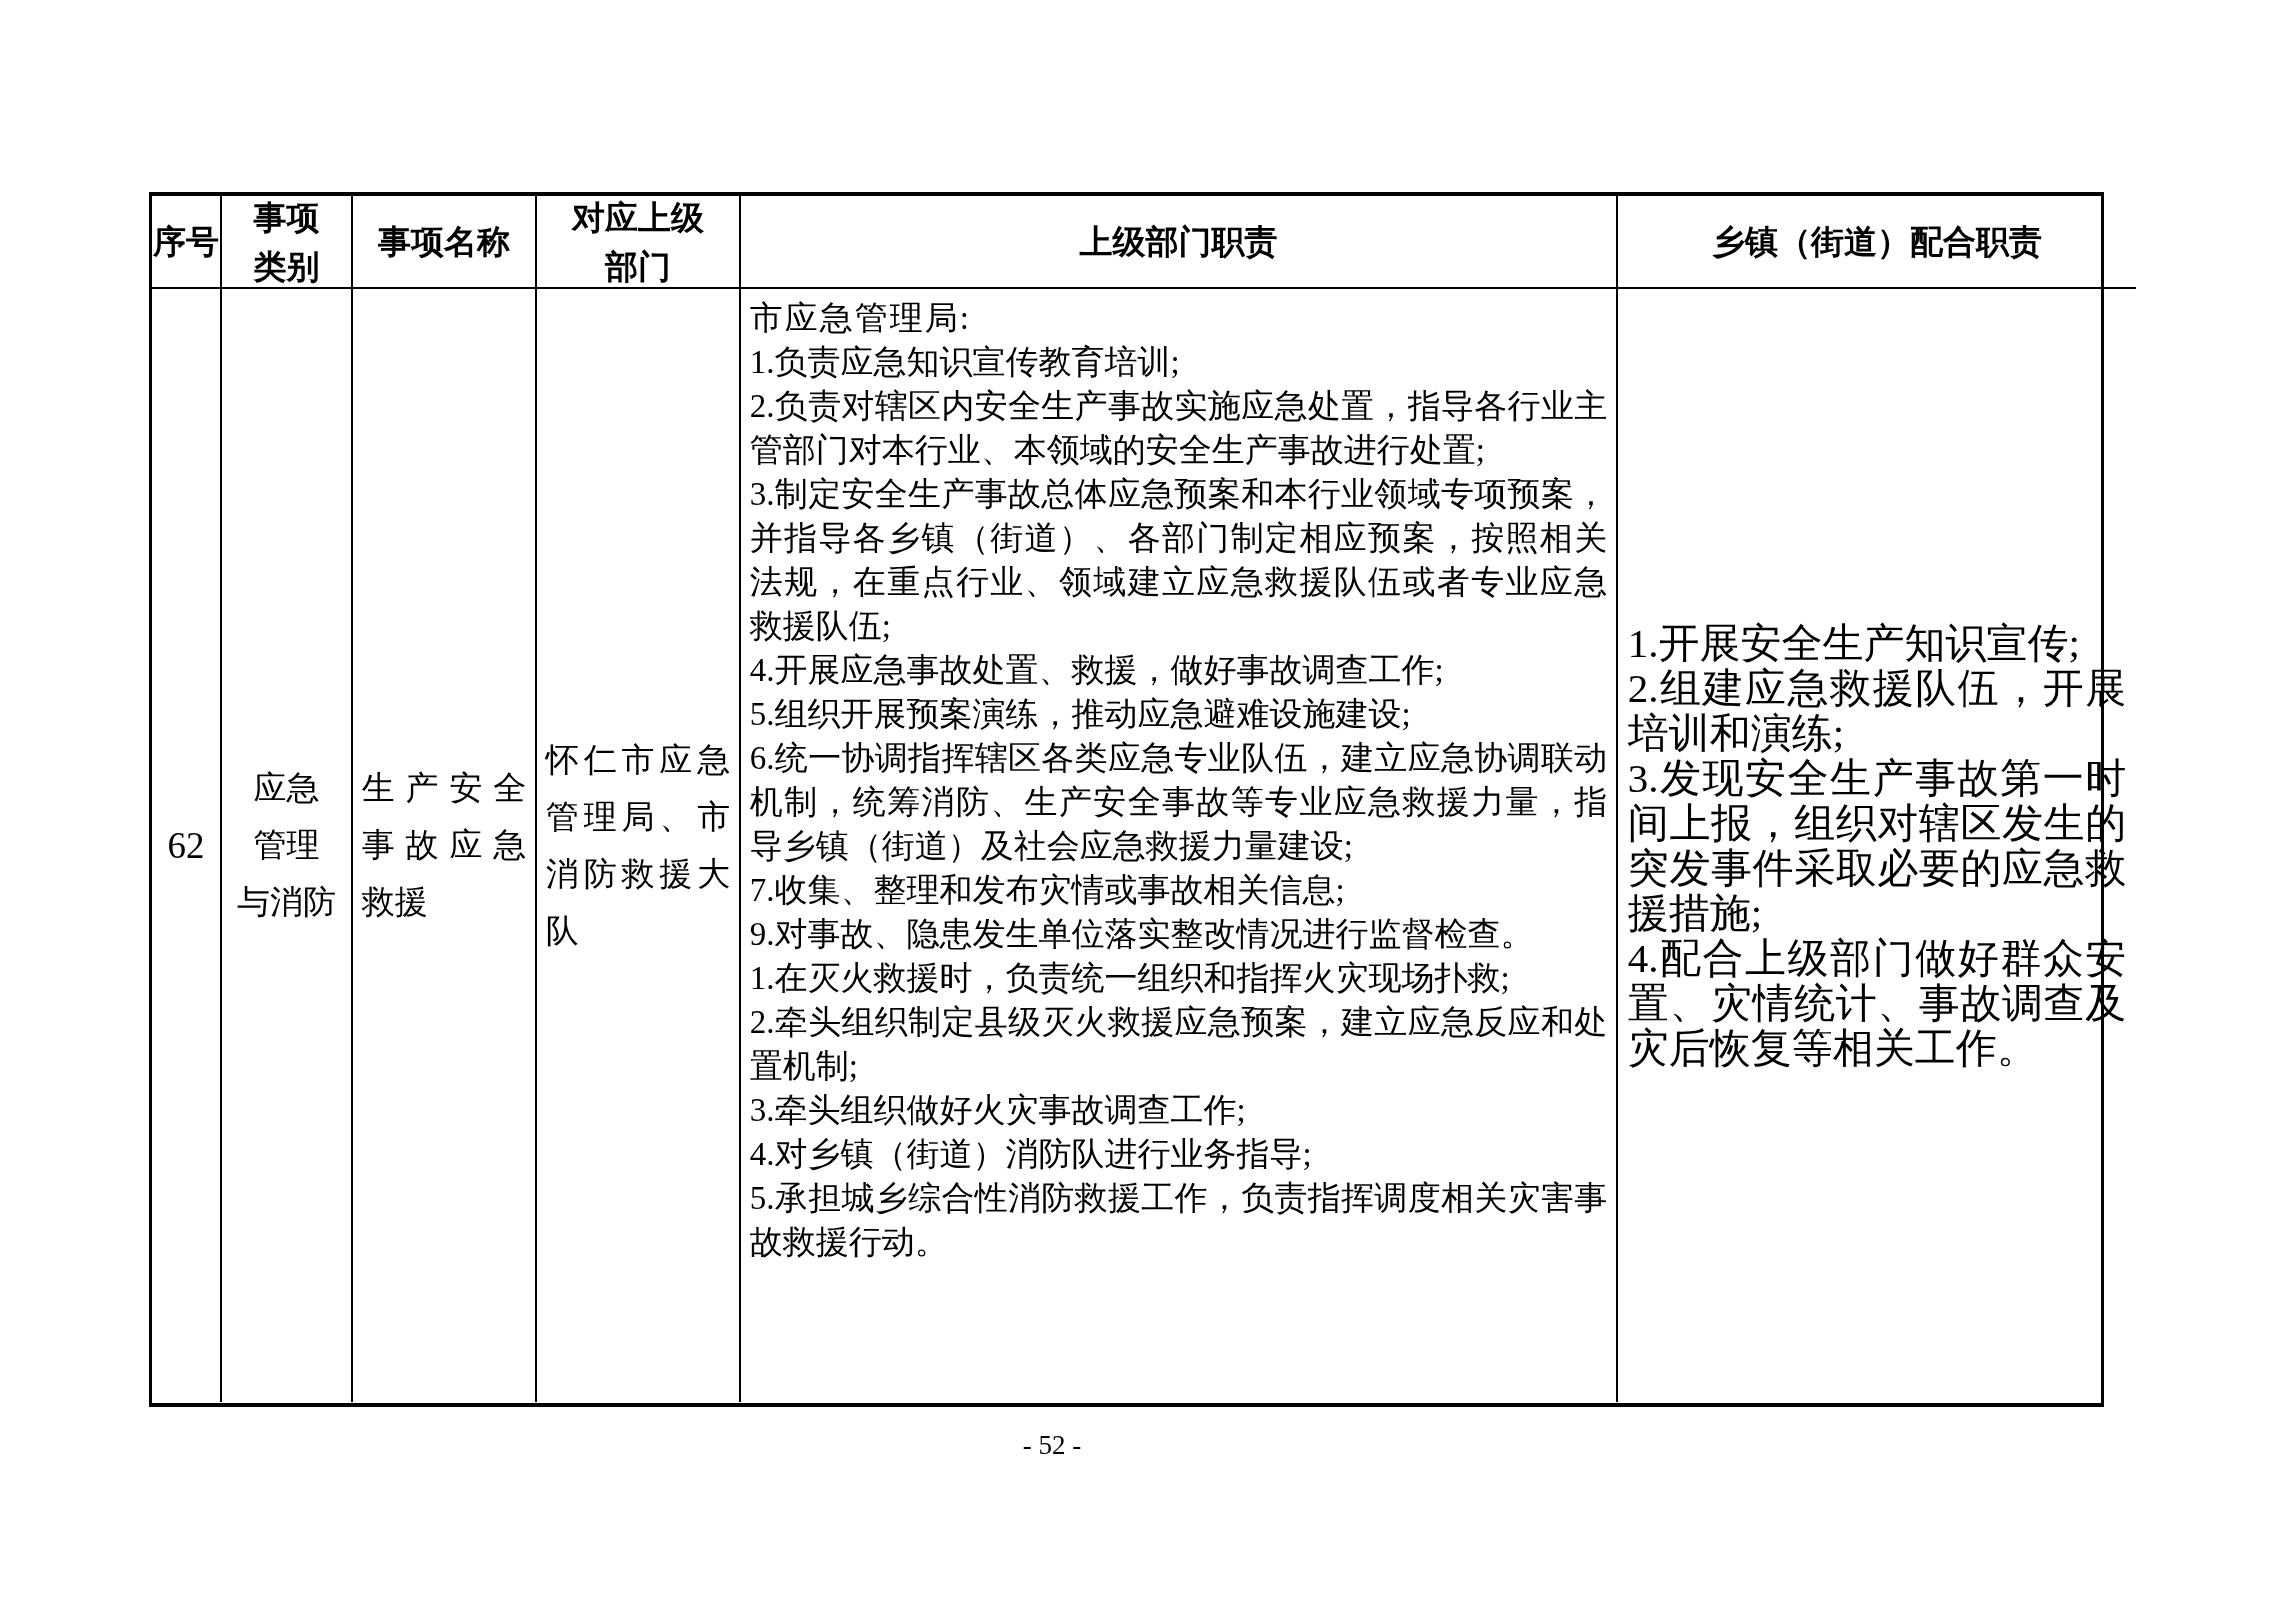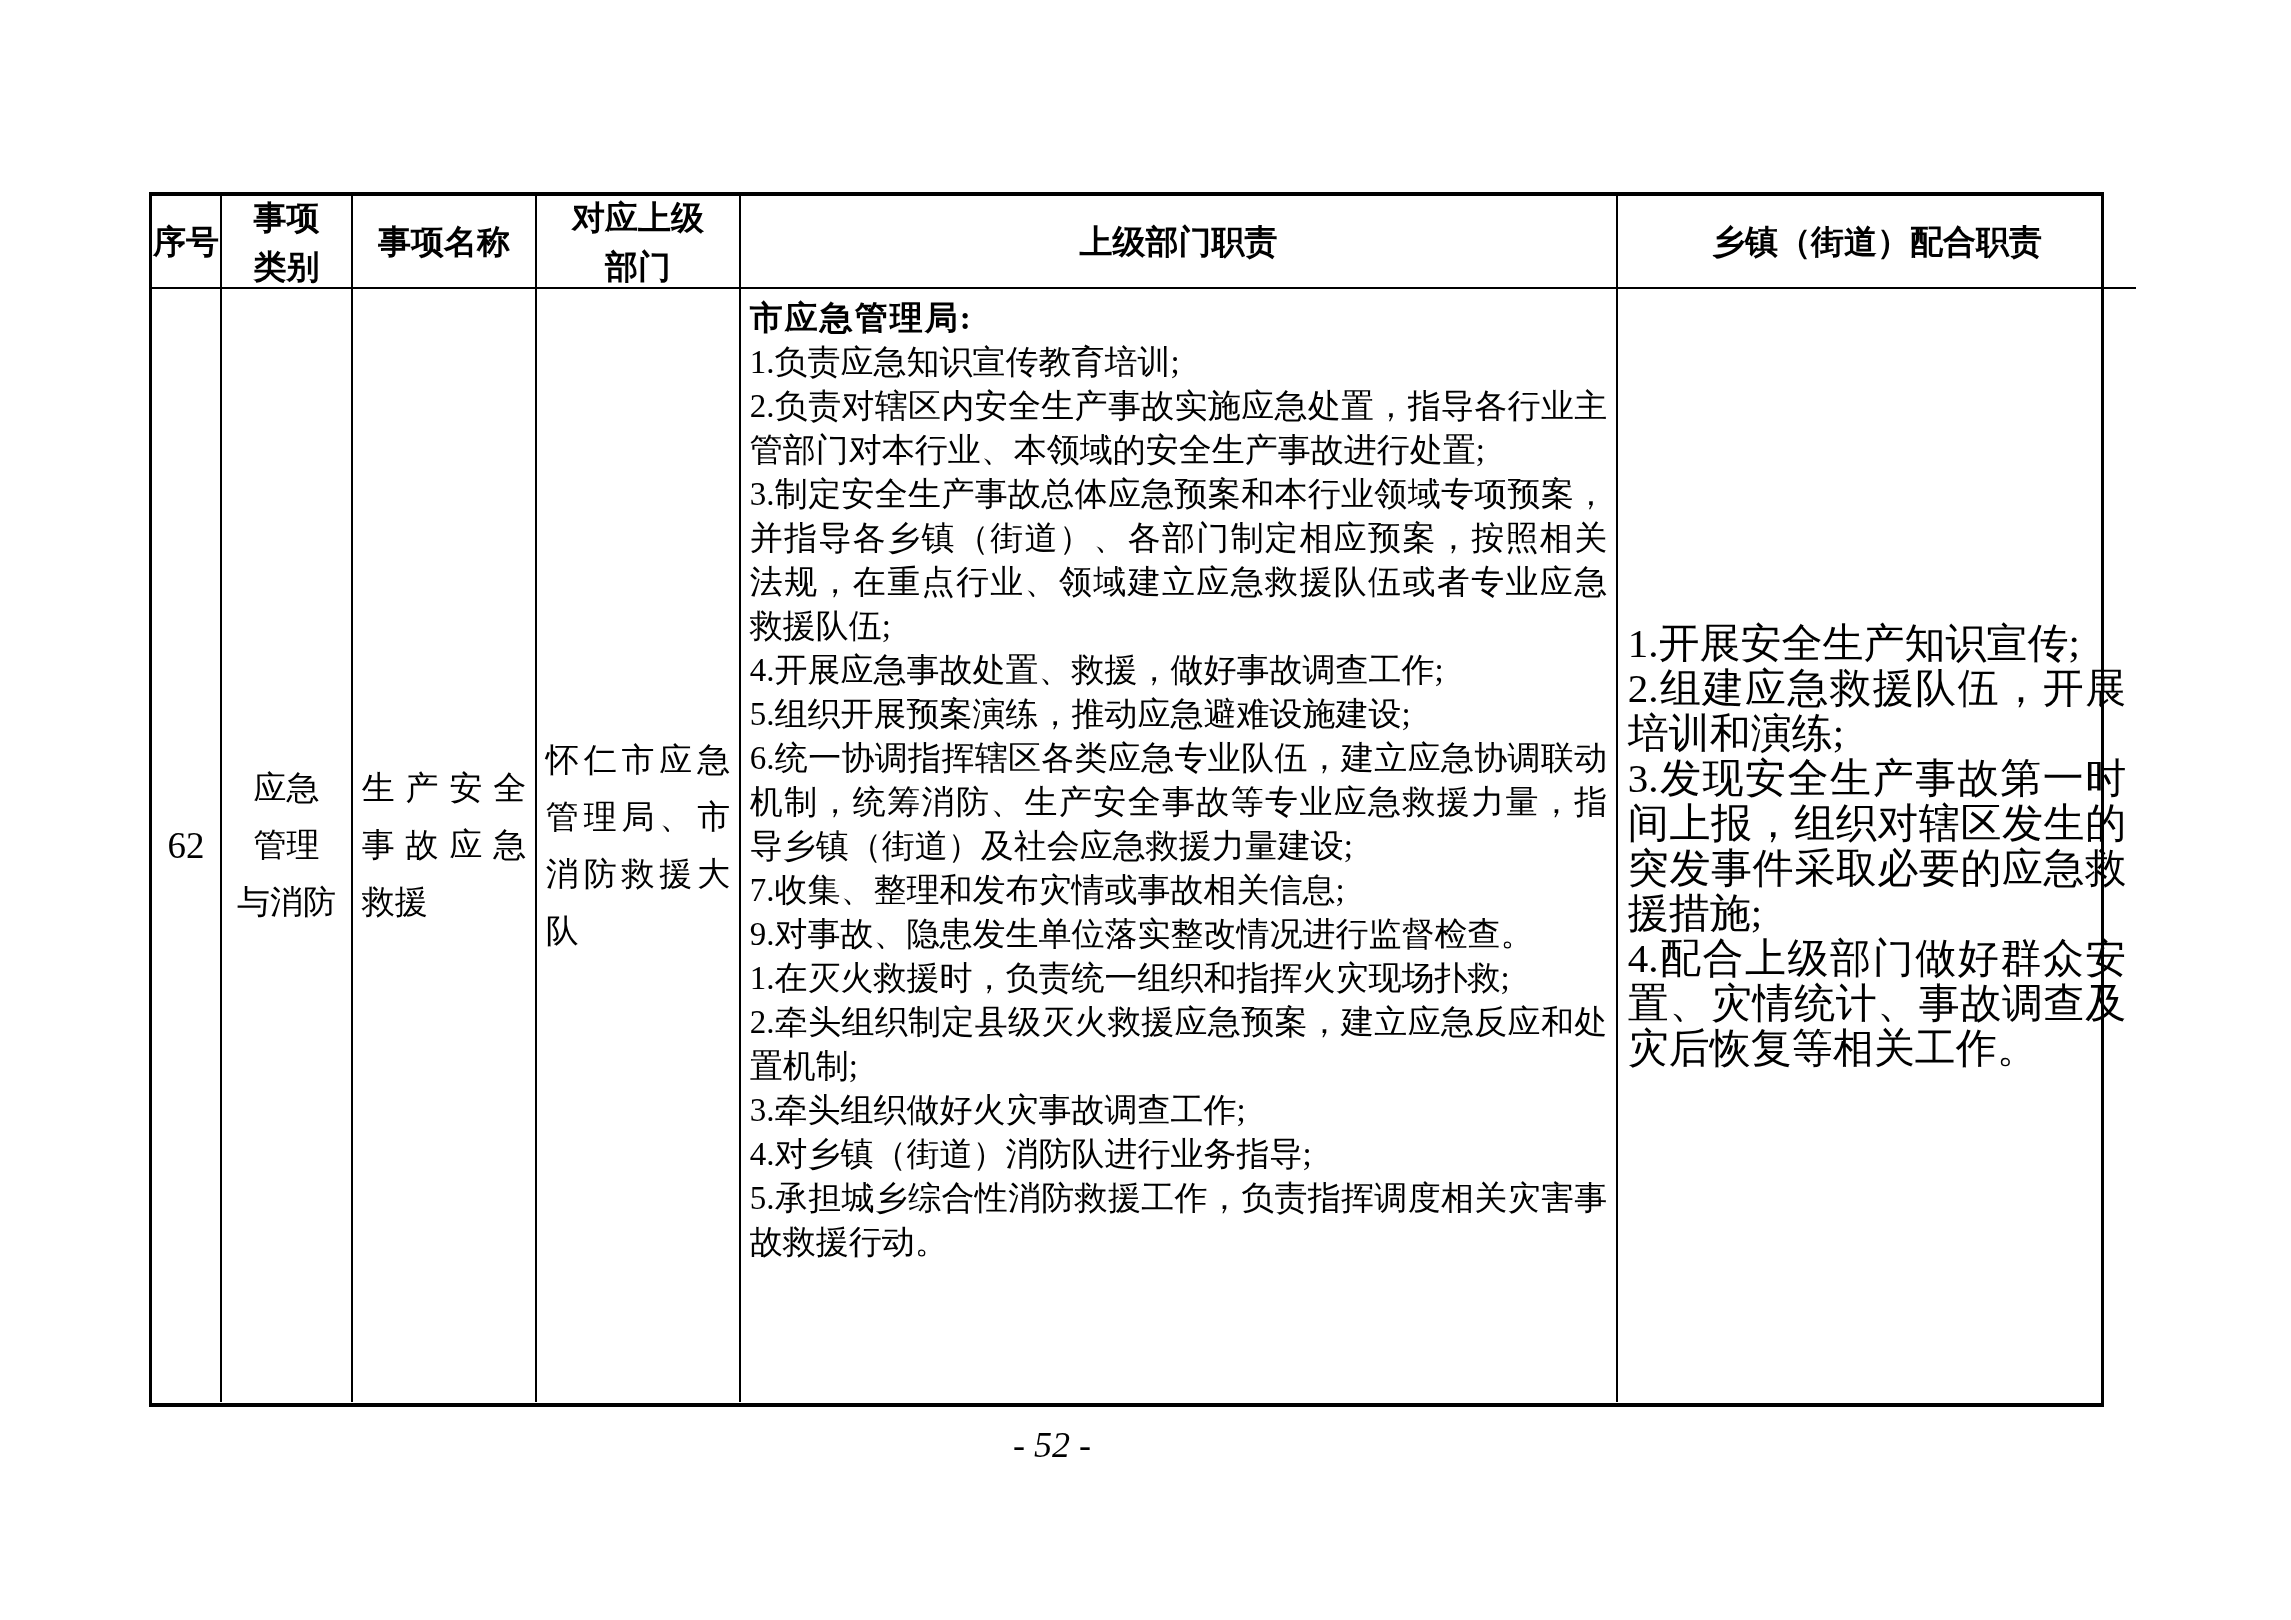--- a/index.html
+++ b/index.html
@@ -26,26 +26,26 @@
   .vcenter{display:flex;align-items:center;justify-content:center;}
   .cell-seq{font-size:37px;}
   .cell-cat{white-space:pre-line;text-align:center;font-size:33px;line-height:57px;}
   .cell-name,.cell-dept{display:flex;flex-direction:column;justify-content:center;padding:0 8.8px;}
   .jtext{
     text-align:justify;text-justify:inter-character;text-align-last:left;
     font-size:33px;line-height:57px;width:100%;
   }
   .cell-duties{padding:6.9px 8.8px 0 8.8px;font-size:33px;line-height:44px;}
   .duty-p{text-align:justify;text-justify:inter-character;text-align-last:left;}
-  .duty-head{font-weight:700;text-align:left;letter-spacing:2px;}
+  .duty-head{font-weight:400;text-align:left;letter-spacing:2px;}
   .cell-township{display:flex;flex-direction:column;justify-content:center;padding:0 9.8px;}
   .cell-township .duty-p{font-size:41px;line-height:45px;}
   .footer-pn{
     position:absolute;left:0;top:1423px;width:2104px;
-    text-align:center;font-size:36px;line-height:45px;font-style:italic;
+    text-align:center;font-size:27px;line-height:45px;
   }
 </style>
 </head>
 <body>
 
 <div class="doc-table">
 
   <div class="cell hcell">序号</div>
   <div class="cell hcell">事项
 类别</div>

